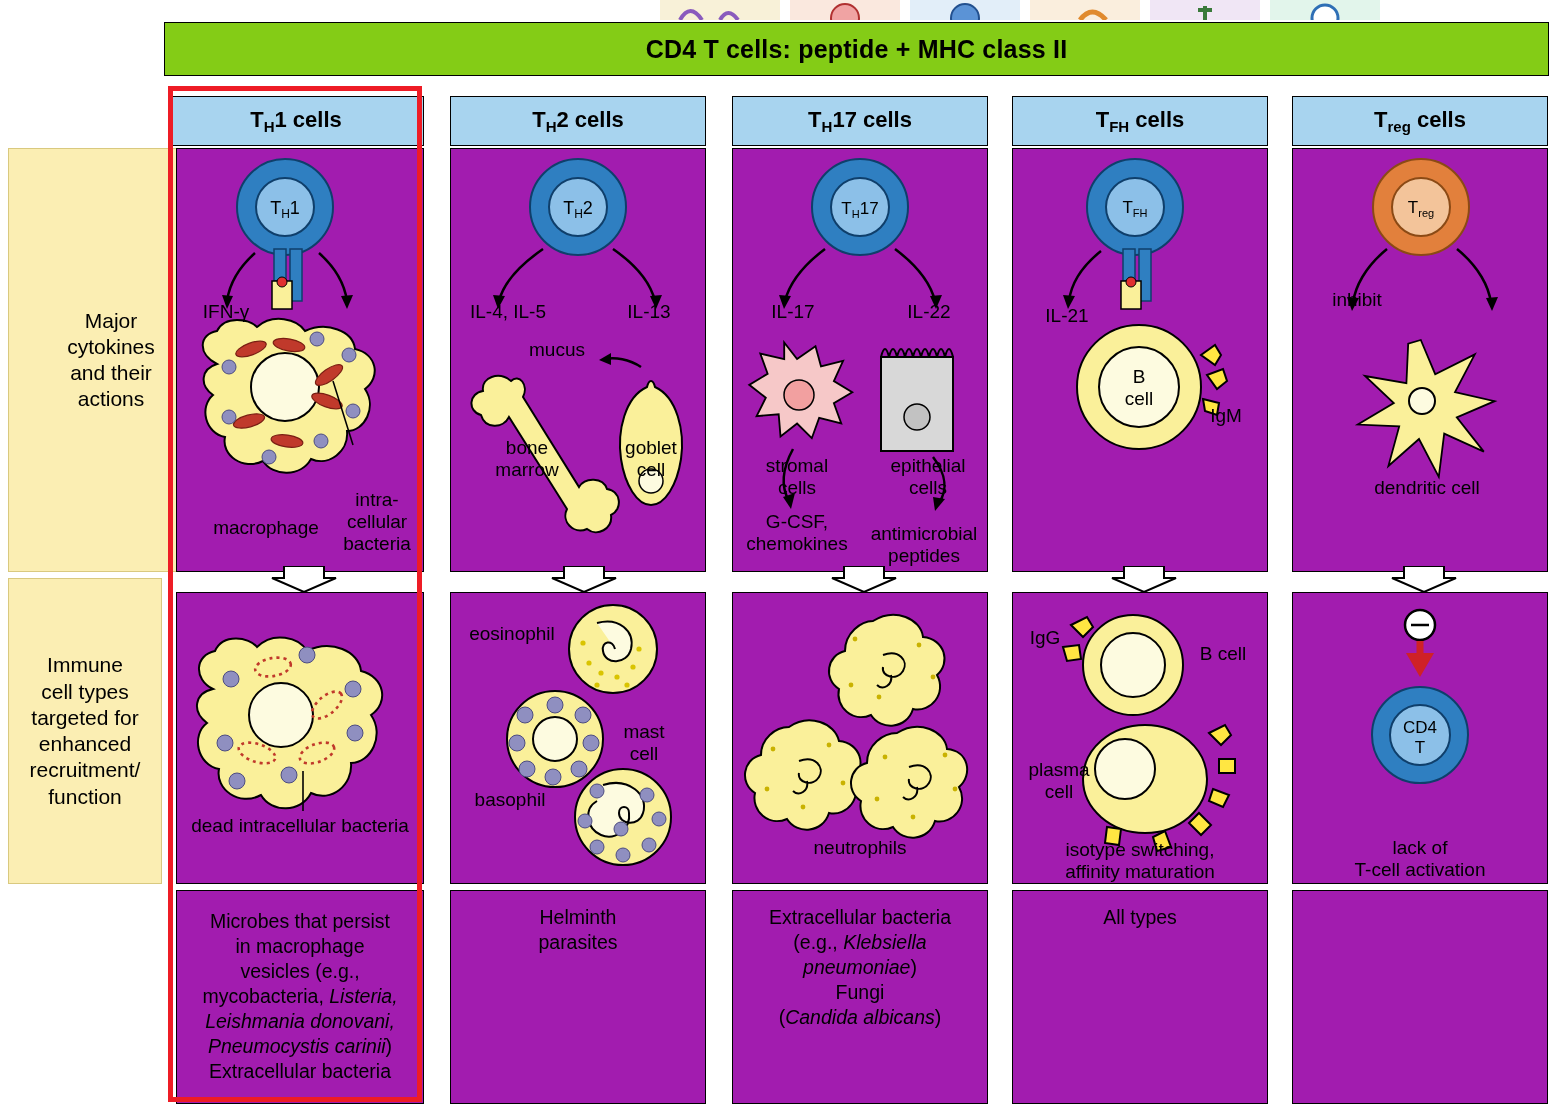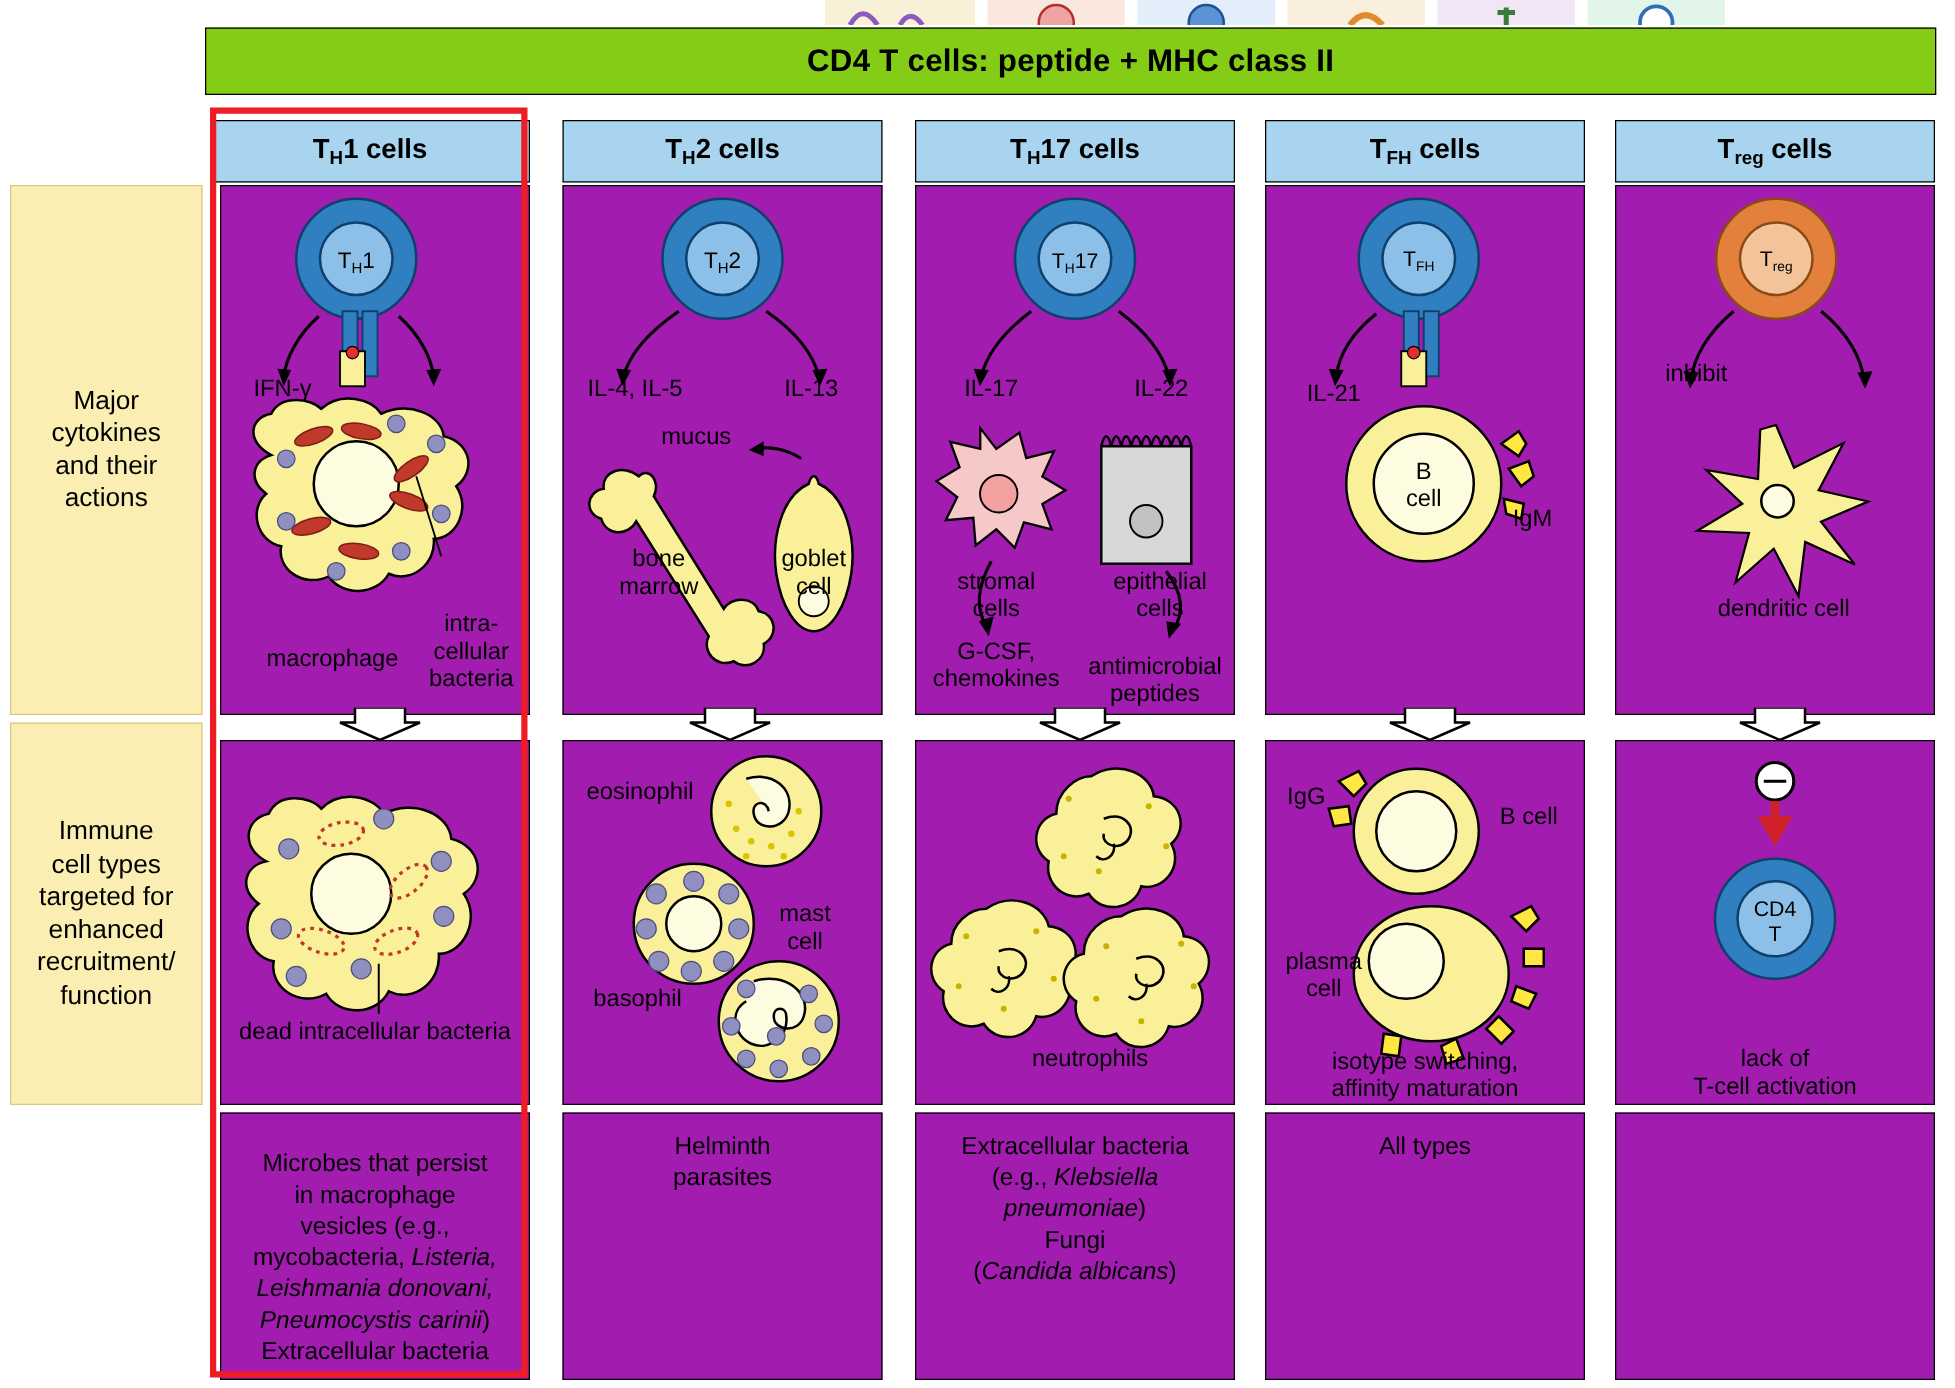--- a/index.html
+++ b/index.html
@@ -92,21 +92,21 @@
   <div class="colhead" style="left:732px;width:254px;">
     <span>T<sub>H</sub>17 cells</span>
   </div>
   <div class="colhead" style="left:1012px;width:254px;">
     <span>T<sub>FH</sub> cells</span>
   </div>
   <div class="colhead" style="left:1292px;width:254px;">
     <span>T<sub>reg</sub> cells</span>
   </div>
 
-  <div class="rowlabel" style="top:148px;width:152px;height:422px;">
+  <div class="rowlabel" style="top:148px;width:152px;height:422px;padding-left:26px;">
     <span>Major<br>cytokines<br>and their<br>actions</span>
   </div>
   <div class="rowlabel" style="top:578px;width:152px;height:304px;">
     <span>Immune<br>cell types<br>targeted for<br>enhanced<br>recruitment/<br>function</span>
   </div>
 
   <div class="cell" style="left:176px;top:148px;width:246px;height:422px;">
     <svg viewBox="0 0 246 422" width="246" height="422">
 
       <circle cx="108" cy="58" r="48" fill="#2f7fc1" stroke="#0f3f6b" stroke-width="2"></circle>
@@ -374,21 +374,21 @@
           <circle cx="110" cy="190" r="2.4"></circle>
         <circle cx="34" cy="196" r="2.4"></circle>
           <circle cx="70" cy="214" r="2.4"></circle>
         <circle cx="152" cy="164" r="2.4"></circle>
           <circle cx="212" cy="162" r="2.4"></circle>
         <circle cx="222" cy="196" r="2.4"></circle>
           <circle cx="144" cy="206" r="2.4"></circle>
         <circle cx="180" cy="224" r="2.4"></circle>
       </g>
     </svg>
-    <div class="lbl" style="left:12px;top:244px;width:254px;">neutrophils</div>
+    <div class="lbl" style="left:0px;top:244px;width:254px;">neutrophils</div>
   </div>
 
   <div class="cell" style="left:1012px;top:592px;width:254px;height:290px;">
     <svg viewBox="0 0 254 290" width="254" height="290">
 
       <circle cx="120" cy="72" r="50" fill="#faf09a" stroke="#000" stroke-width="2"></circle>
       <circle cx="120" cy="72" r="32" fill="#fdfbe0" stroke="#000" stroke-width="2"></circle>
 
       <ellipse cx="132" cy="186" rx="62" ry="54" fill="#faf09a" stroke="#000" stroke-width="2"></ellipse>
       <circle cx="112" cy="176" r="30" fill="#fdfbe0" stroke="#000" stroke-width="2"></circle>
@@ -421,21 +421,21 @@
 
       <circle cx="127" cy="142" r="48" fill="#2f7fc1" stroke="#0f3f6b" stroke-width="2"></circle>
       <circle cx="127" cy="142" r="30" fill="#8cc0e8" stroke="#0f3f6b" stroke-width="2"></circle>
       <text x="127" y="140" font-size="17" text-anchor="middle" fill="#000" font-family="Liberation Sans, sans-serif">CD4</text>
       <text x="127" y="160" font-size="17" text-anchor="middle" fill="#000" font-family="Liberation Sans, sans-serif">T</text>
     </svg>
     <div class="lbl" style="left:0px;top:244px;width:254px;">lack of<br>T-cell activation</div>
   </div>
 
   <div class="cell" style="left:176px;top:890px;width:246px;height:212px;">
-    <div class="microbe-text" style="top:28px;">
+    <div class="microbe-text" style="top:18px;">
       Microbes that persist<br>
       in macrophage<br>
       vesicles (e.g.,<br>
       mycobacteria, <i>Listeria,</i><br>
       <i>Leishmania donovani,</i><br>
       <i>Pneumocystis carinii</i>)<br>
       Extracellular bacteria
     </div>
   </div>
 

